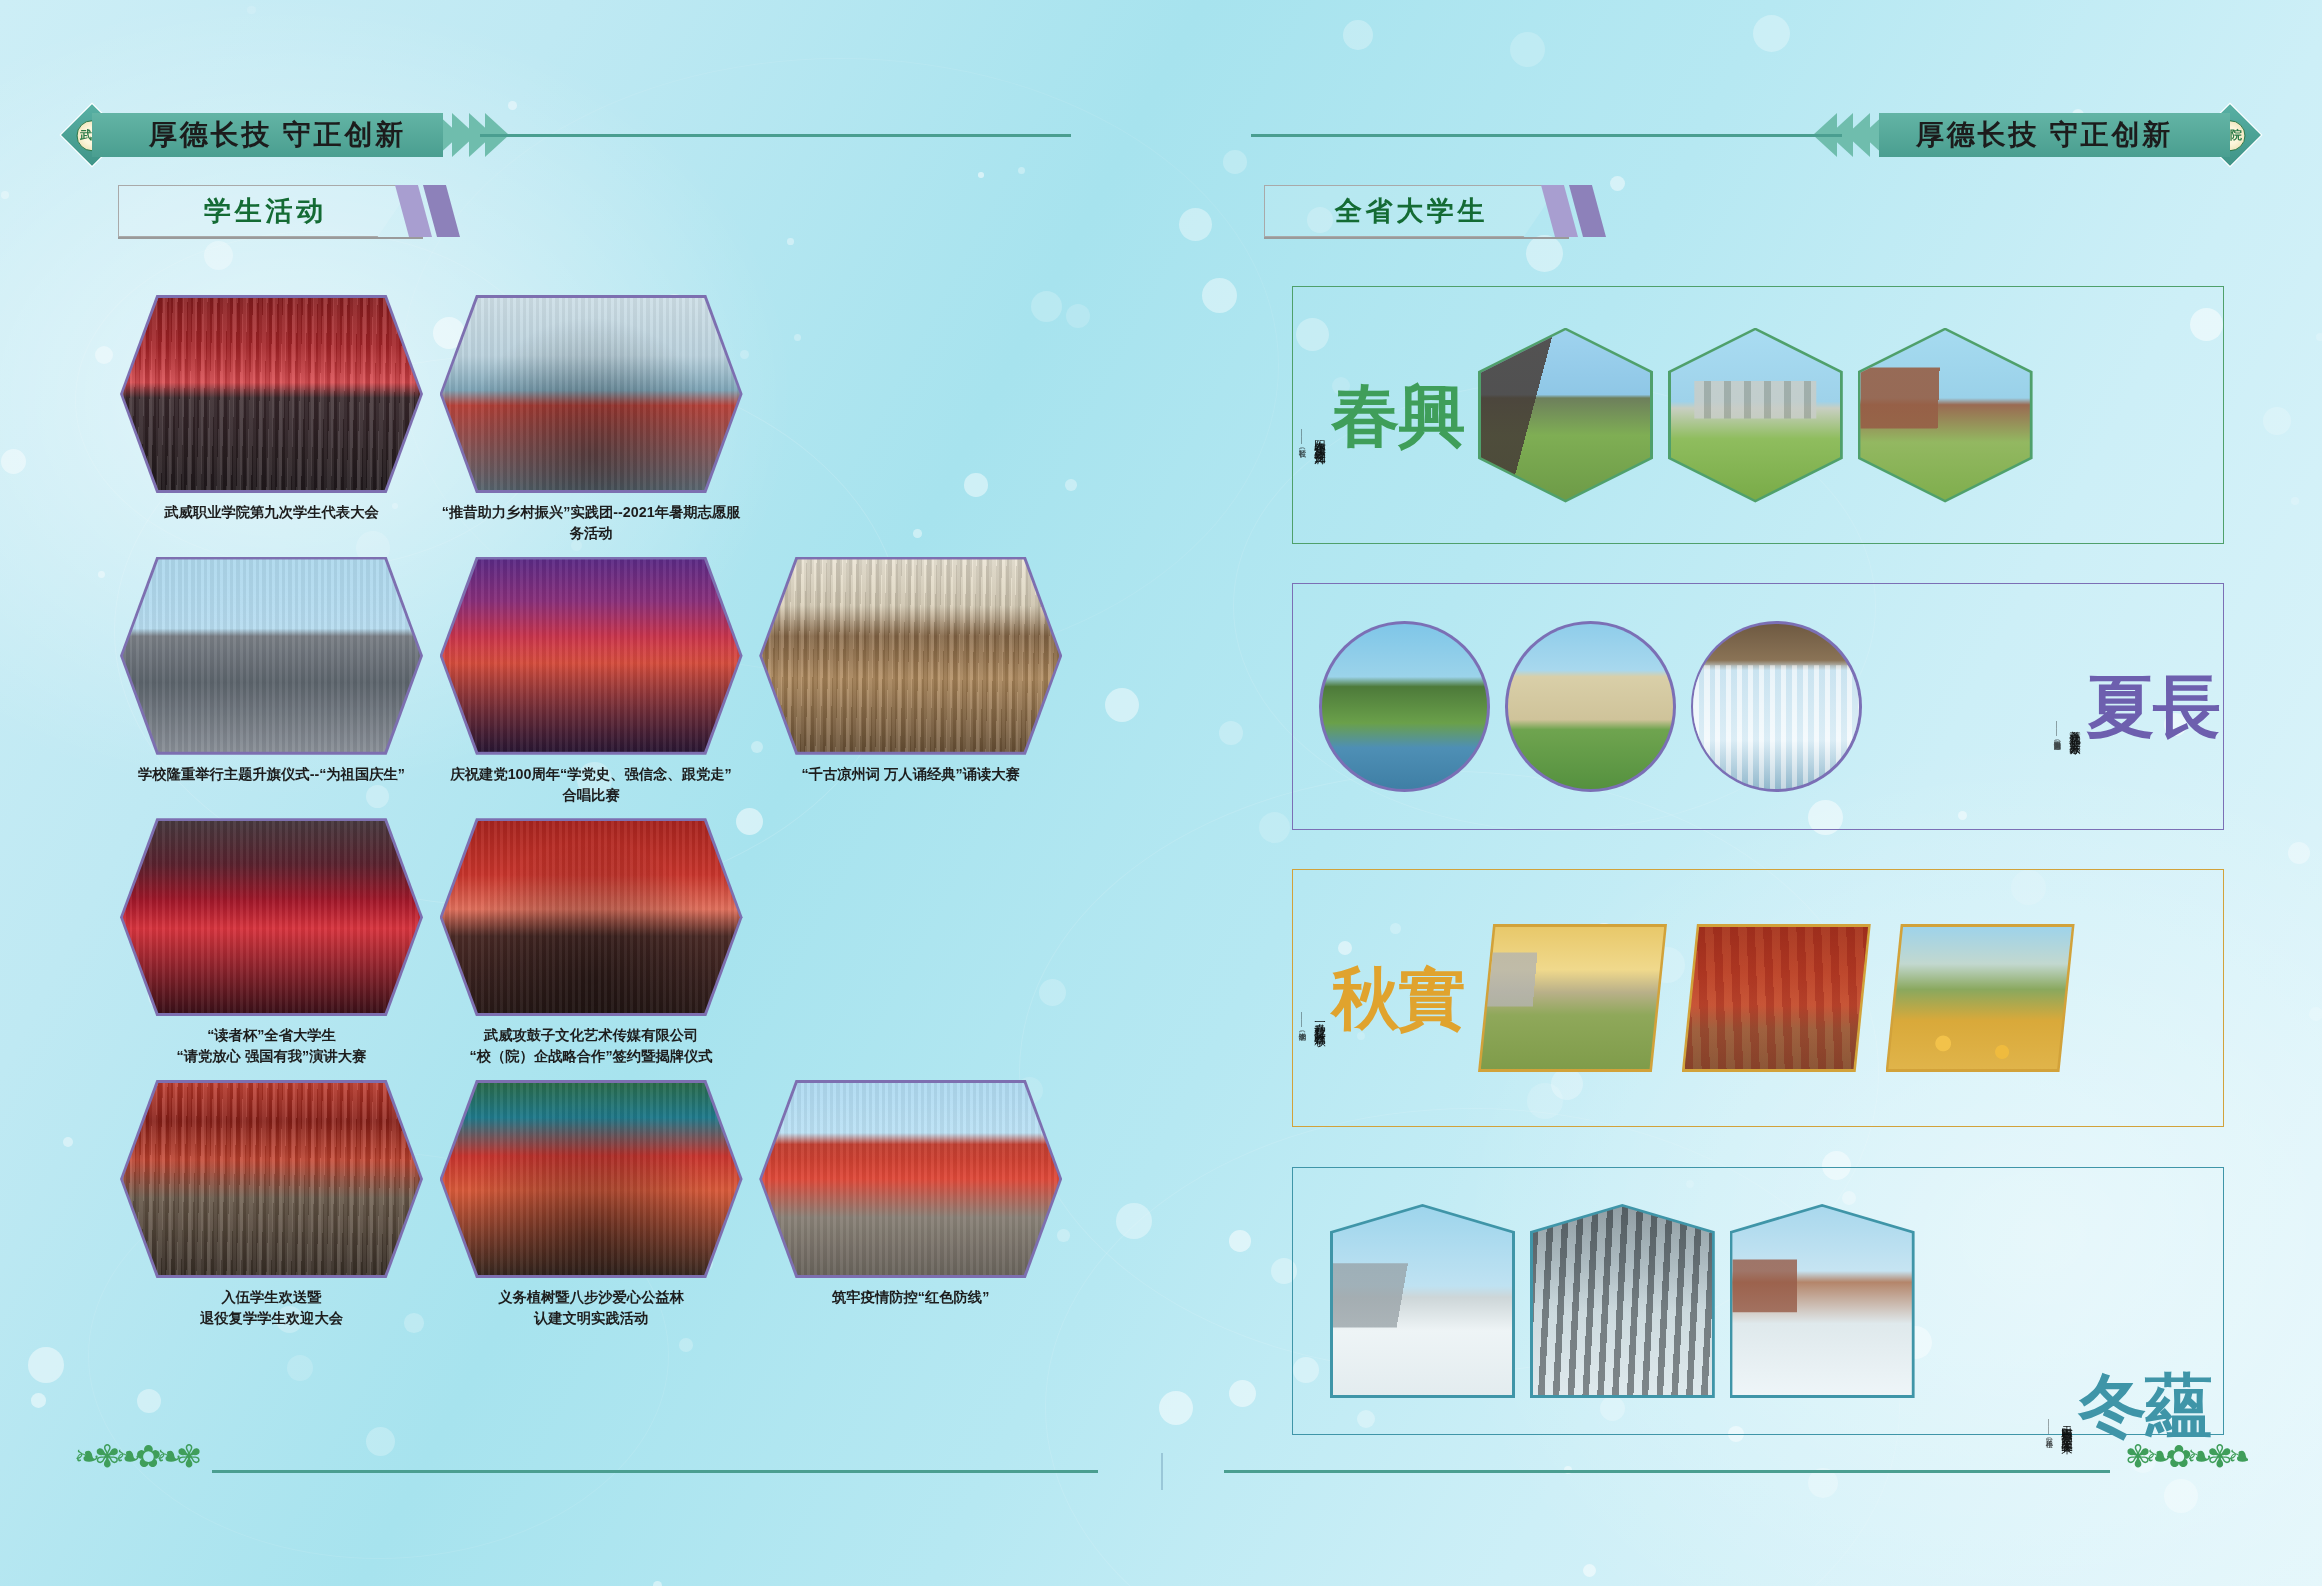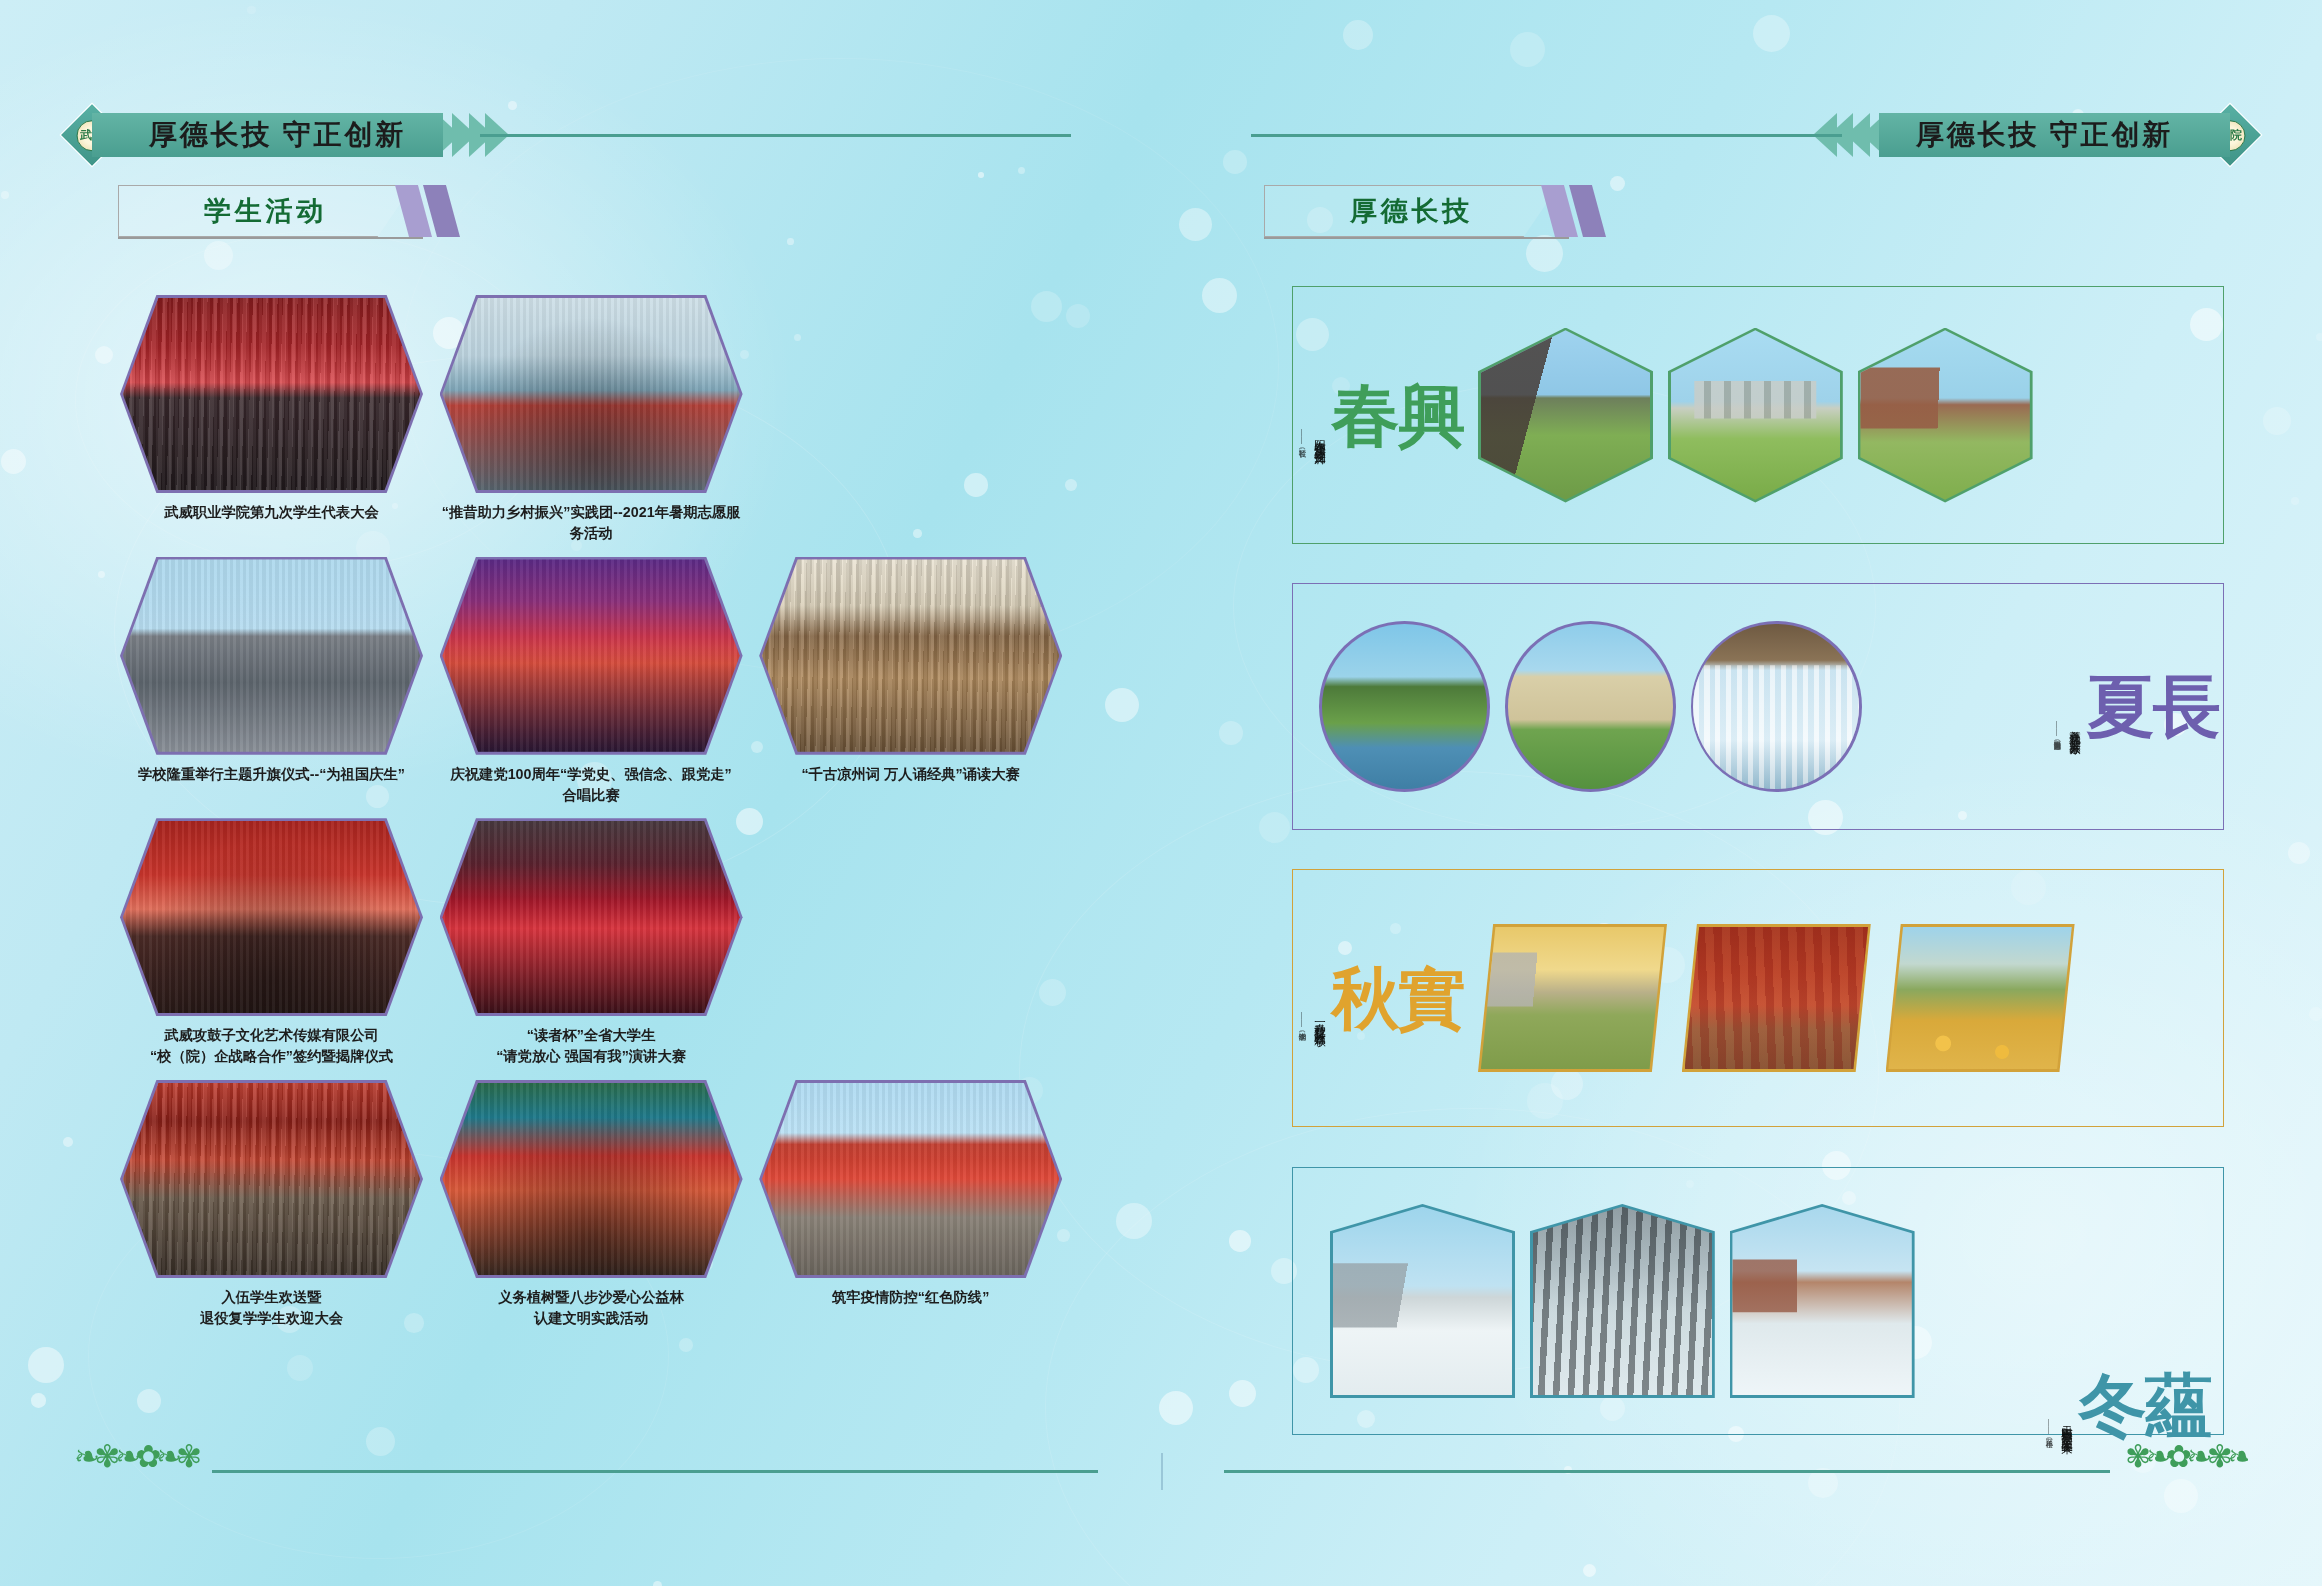--- a/index.html
+++ b/index.html
@@ -312,21 +312,21 @@
     <div class="plate">
       <span>学生活动</span>
     </div>
     <div class="ar1"></div>
     <div class="ar2"></div>
     <div class="baseline" style="width:305px;"></div>
   </div>
 
   <div class="sect" style="left:1264px; top:185px; width:351px;">
     <div class="plate">
-      <span>厚德长技</span>
+      <span>全省大学生</span>
     </div>
     <div class="ar1"></div>
     <div class="ar2"></div>
     <div class="baseline" style="width:305px;"></div>
   </div>
 
   <div class="grid" id="grid">
       <div class="grow">
         <div class="cell">
           <div class="hexwrap">
@@ -390,41 +390,41 @@
             </div>
           </div>
           <div class="cap">“千古凉州词 万人诵经典”诵读大赛</div>
         </div>
       </div>
       <div class="grow">
         <div class="cell">
           <div class="hexwrap">
             <div class="hex">
               <div class="hex-in">
+                <div class="ph" style="background:linear-gradient(180deg,#200d14 0%,#4a0f1c 22%,#a5192b 42%,#d8343e 56%,#3a1018 100%)"></div>
+                <div class="ph" style="background:linear-gradient(180deg,rgba(255,255,255,.18),rgba(0,0,0,0) 40%)"></div>
+                <div class="ph" style="background:repeating-linear-gradient(90deg,rgba(255,255,255,.05) 0 2.8px,rgba(0,0,0,.05) 2.8px 6.5px)"></div>
+              </div>
+            </div>
+          </div>
+          <div class="cap">“读者杯”全省大学生
+“请党放心 强国有我”演讲大赛</div>
+        </div>
+        <div class="cell">
+          <div class="hexwrap">
+            <div class="hex">
+              <div class="hex-in">
                 <div class="ph" style="background:linear-gradient(180deg,#a8241f 0%,#c8352c 28%,#e0705c 46%,#4a2a26 60%,#2a1a18 100%)"></div>
                 <div class="ph" style="background:radial-gradient(ellipse at 50% 82%,rgba(0,0,0,.35),rgba(0,0,0,0) 62%)"></div>
                 <div class="ph" style="background:repeating-linear-gradient(90deg,rgba(255,255,255,.05) 0 2.8px,rgba(0,0,0,.05) 2.8px 6.5px)"></div>
               </div>
             </div>
           </div>
           <div class="cap">武威攻鼓子文化艺术传媒有限公司
 “校（院）企战略合作”签约暨揭牌仪式</div>
-        </div>
-        <div class="cell">
-          <div class="hexwrap">
-            <div class="hex">
-              <div class="hex-in">
-                <div class="ph" style="background:linear-gradient(180deg,#200d14 0%,#4a0f1c 22%,#a5192b 42%,#d8343e 56%,#3a1018 100%)"></div>
-                <div class="ph" style="background:linear-gradient(180deg,rgba(255,255,255,.18),rgba(0,0,0,0) 40%)"></div>
-                <div class="ph" style="background:repeating-linear-gradient(90deg,rgba(255,255,255,.05) 0 2.8px,rgba(0,0,0,.05) 2.8px 6.5px)"></div>
-              </div>
-            </div>
-          </div>
-          <div class="cap">“读者杯”全省大学生
-“请党放心 强国有我”演讲大赛</div>
         </div>
       </div>
       <div class="grow">
         <div class="cell">
           <div class="hexwrap">
             <div class="hex">
               <div class="hex-in">
                 <div class="ph" style="background:linear-gradient(180deg,#c0392b 0%,#8e2018 20%,#c4432f 40%,#6a5a4a 60%,#3a3028 100%)"></div>
                 <div class="ph" style="background:repeating-linear-gradient(92deg,rgba(255,255,255,.10) 0 4.6px,rgba(0,0,0,.10) 4.6px 10px)"></div>
                 <div class="ph" style="background:repeating-linear-gradient(90deg,rgba(255,255,255,.05) 0 2.8px,rgba(0,0,0,.05) 2.8px 6.5px)"></div>

